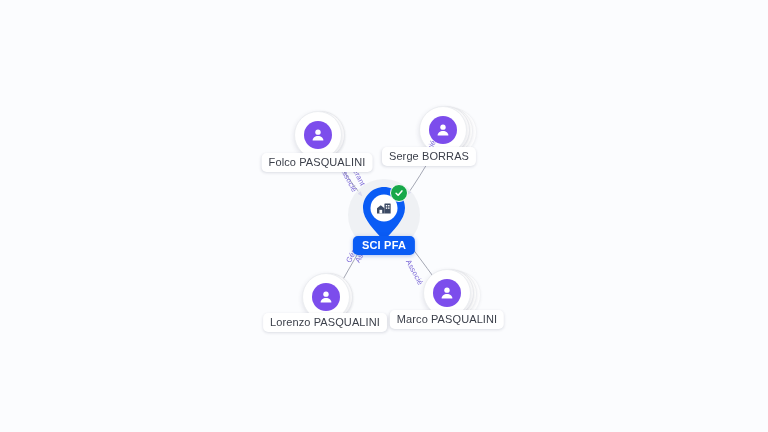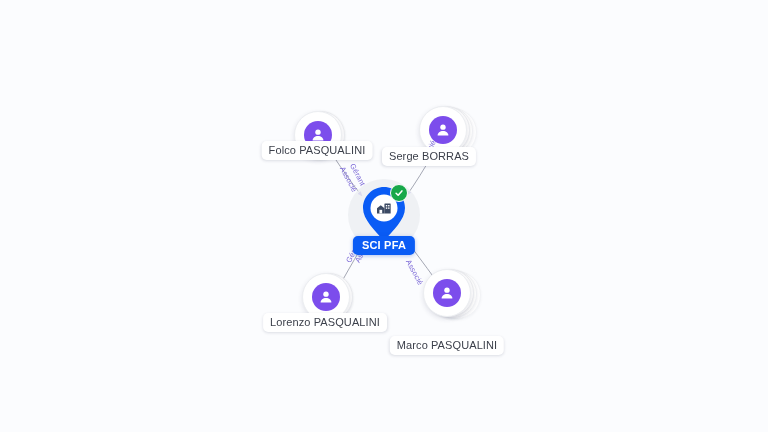--- a/index.html
+++ b/index.html
@@ -219,21 +219,21 @@
       <div class="avatar-card">
         <div class="avatar-circle">
           <svg width="18" height="18" viewBox="0 0 24 24" fill="#ffffff">
             <circle cx="12" cy="8.2" r="3.6"></circle>
             <path d="M4.8 19.4c0-3.9 3.2-6.2 7.2-6.2s7.2 2.3 7.2 6.2z"></path>
           </svg>
         </div>
       </div>
     </div>
   </div>
-  <div class="person-label" style="left:317px; top:141px;text-align:right;">Folco PASQUALINI</div>
+  <div class="person-label" style="left:317px; top:153px;text-align:right;">Folco PASQUALINI</div>
 
   <div class="person-node" style="left:444px; top:131px;">
     <div class="avatar-stack">
       <div class="stack-layer l3"></div>
       <div class="stack-layer l2"></div>
       <div class="stack-layer l1"></div>
       <div class="avatar-card">
         <div class="avatar-circle">
           <svg width="18" height="18" viewBox="0 0 24 24" fill="#ffffff">
             <circle cx="12" cy="8.2" r="3.6"></circle>
@@ -268,21 +268,21 @@
       <div class="avatar-card">
         <div class="avatar-circle">
           <svg width="18" height="18" viewBox="0 0 24 24" fill="#ffffff">
             <circle cx="12" cy="8.2" r="3.6"></circle>
             <path d="M4.8 19.4c0-3.9 3.2-6.2 7.2-6.2s7.2 2.3 7.2 6.2z"></path>
           </svg>
         </div>
       </div>
     </div>
   </div>
-  <div class="person-label" style="left:447px; top:310px;margin-top:26px;">Marco PASQUALINI</div>
+  <div class="person-label" style="left:447px; top:310px;">Marco PASQUALINI</div>
 
   <div class="company-node" style="left:384px; top:215px;">
     <div class="company-halo"></div>
     <div class="pin-wrap">
       <svg width="48" height="58" viewBox="0 0 48 58" xmlns="http://www.w3.org/2000/svg">
         <path d="M24 2 C12.4 2 3 11.4 3 23 C3 35 15 45 24 56 C33 45 45 35 45 23 C45 11.4 35.6 2 24 2 Z" fill="#0a5cf5"></path>
         <circle cx="24" cy="23" r="13.5" fill="#ffffff"></circle>
       </svg>
       <div class="pin-inner-icon">
         <svg width="20" height="20" viewBox="0 0 24 24" fill="#3c4a63">

